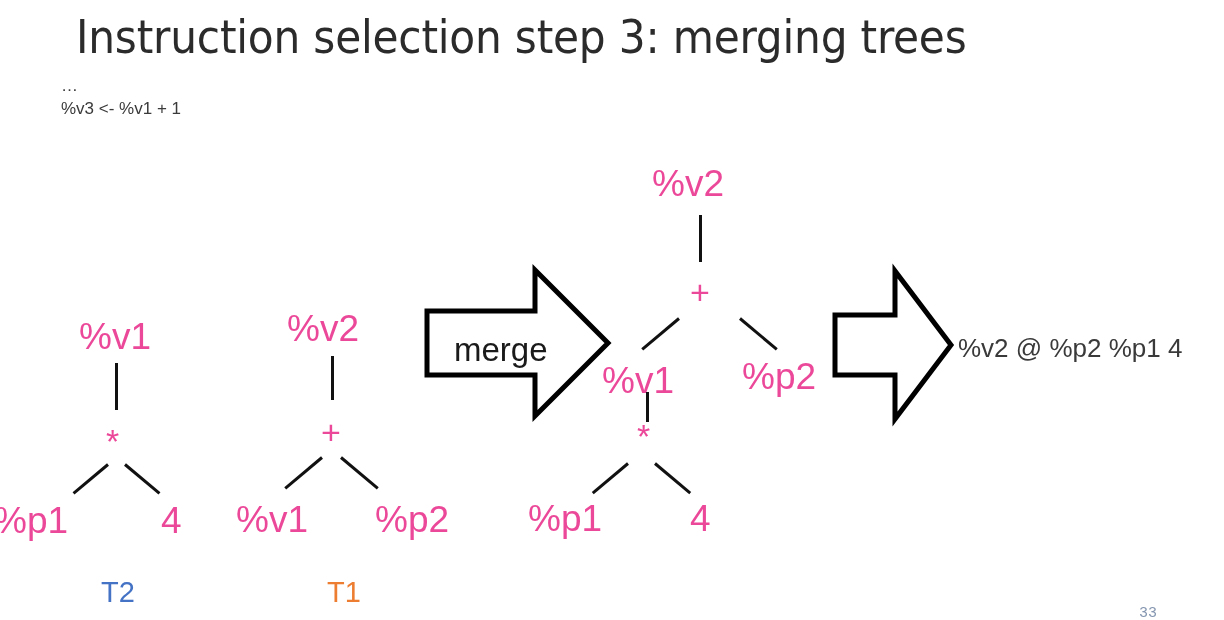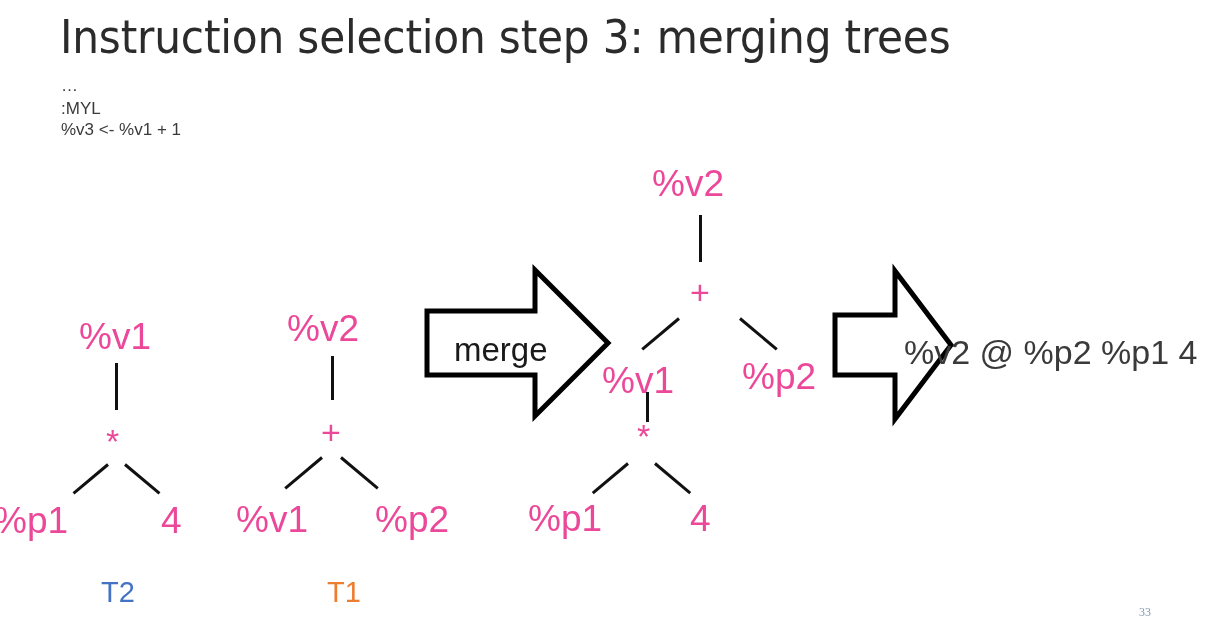--- a/index.html
+++ b/index.html
@@ -14,21 +14,21 @@
     position: relative;
     width: 1224px;
     height: 620px;
     background: #ffffff;
     overflow: hidden;
   }
 
   
   #slide-title {
     position: absolute;
-    left: 60px;
+    left: 76px;
     top: 4px;
     width: 1060px;
     font-family: "DejaVu Sans", sans-serif;
     font-size: 47px;
     font-weight: 400;
     font-stretch: condensed;
     letter-spacing: -0.2px;
     color: #2b2b2b;
     white-space: nowrap;
     line-height: 66px;
@@ -111,23 +111,23 @@
     font-size: 33px;
     color: #1a1a1a;
     font-family: "Liberation Sans", sans-serif;
     white-space: nowrap;
     line-height: 1;
   }
 
   
   #result-text {
     position: absolute;
-    left: 904px;
+    left: 958px;
     top: 335px;
-    font-size: 34px;
+    font-size: 26px;
     color: #3a3a3a;
     font-family: "Liberation Sans", sans-serif;
     white-space: nowrap;
     line-height: 1;
     text-align: right;
   }
   #question-text {
     position: absolute;
     left: 949px;
     top: 457px;
@@ -136,36 +136,35 @@
     font-family: "Liberation Sans", sans-serif;
     white-space: nowrap;
     line-height: 1;
   }
 
   
   #page-number {
     position: absolute;
     left: 1139px;
     top: 606px;
-    font-size: 12px;
+    font-size: 15px;
     color: #8496b0;
-    font-family: Liberation Serif, serif;
+    font-family: Liberation Mono, monospace;
     line-height: 1;
   }
 </style>
 </head>
 <body>
 
 <div id="slide">
 
   <div id="slide-title">Instruction selection step 3: merging trees</div>
 
   <div id="code-block">
     <div class="code-line ellipsis">…</div>
-    <div class="code-line tight">:MYL</div>
     <div class="code-line tight">%v3 &lt;- %v1 + 1</div>
   </div>
 
   <div class="node var" style="left:79px; top:318px;">%v1</div>
   <div class="edge vert" style="left:115px; top:363px; height:47px;"></div>
   <div class="node op" style="left:106px; top:424px;">*</div>
   <div class="edge diag" style="left:108px; top:463px; width:45px; transform:rotate(140deg);"></div>
   <div class="edge diag" style="left:125px; top:463px; width:45px; transform:rotate(40deg);"></div>
   <div class="node var" style="left:-6px; top:502px;">%p1</div>
   <div class="node num" style="left:161px; top:502px;">4</div>

